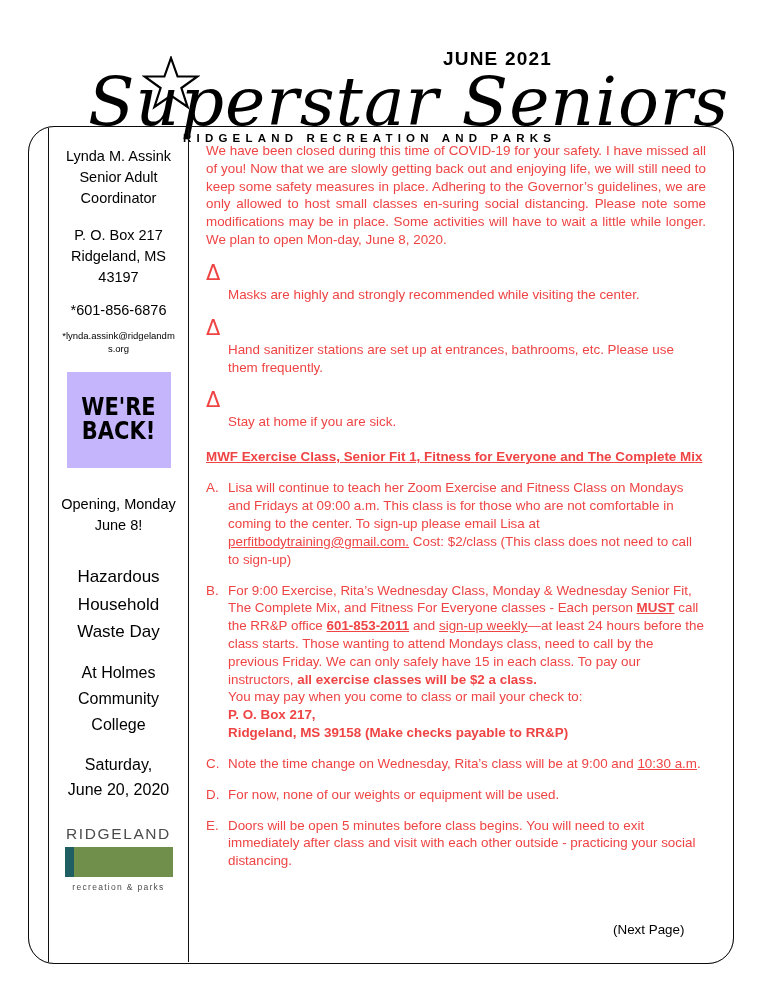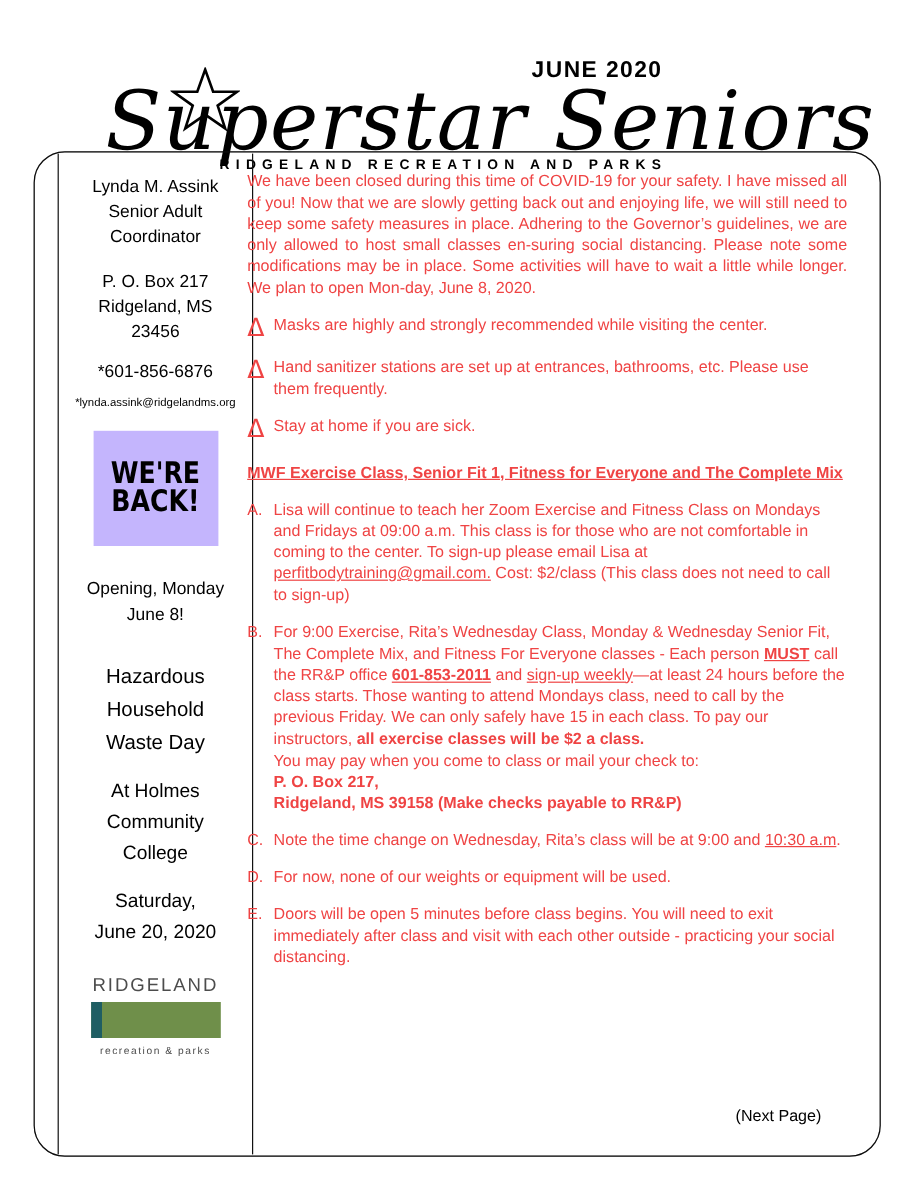--- a/index.html
+++ b/index.html
@@ -90,21 +90,21 @@
     border-radius: 26px;
     border: 0.6px solid rgba(0,0,0,0.25);
     pointer-events: none;
   }
 
   
   .sidebar {
     position: absolute;
     left: 48px;
     top: 128px;
-    width: 163px;
+    width: 141px;
     height: 834px;
     border-right: 1.6px solid #111;
     border-left: 1.6px solid #111;
     box-sizing: border-box;
     text-align: center;
     font-family: "Liberation Sans", sans-serif;
   }
   .sb-block { padding: 0 6px; }
   .sb-name {
     margin-top: 18px;
@@ -212,21 +212,21 @@
     margin-top: 13px;
   }
   .tri {
     flex: 0 0 auto;
     width: 22px;
     font-family: "DejaVu Sans", sans-serif;
     font-size: 21px;
     line-height: 1;
     padding-top: 1px;
   }
-  .bullet-row .btext { flex: 1 1 auto; }
+  .bullet-row .btext { flex: 1 1 auto; margin-top: 24px; }
 
   .section-head {
     margin-top: 17px;
     font-weight: bold;
     text-decoration: underline;
     line-height: 1.35;
   }
 
   .item {
     display: flex;
@@ -254,36 +254,36 @@
 
 <div class="page">
 
   <div class="masthead">
     <div class="star-wrap">
       <svg width="58" height="56" viewBox="0 0 58 56">
         <polygon points="29,2 35.6,20.5 55.5,20.5 39.4,32 45.6,51 29,39.5 12.4,51 18.6,32 2.5,20.5 22.4,20.5" fill="none" stroke="#000" stroke-width="2.2"></polygon>
       </svg>
     </div>
     <div class="title-script">Superstar Seniors</div>
-    <div class="issue-date">JUNE 2020</div>
+    <div class="issue-date">JUNE 2021</div>
     <div class="subtitle">RIDGELAND RECREATION AND PARKS</div>
   </div>
 
   <div class="frame"></div>
 
   <div class="sidebar">
     <div class="sb-block sb-name">
       <div>Lynda M. Assink</div>
       <div>Senior Adult</div>
       <div>Coordinator</div>
     </div>
     <div class="sb-block sb-addr">
       <div>P. O. Box 217</div>
       <div>Ridgeland, MS</div>
-      <div>23456</div>
+      <div>43197</div>
     </div>
     <div class="sb-block sb-phone">*601-856-6876</div>
     <div class="sb-email">*lynda.assink@ridgelandms.org</div>
 
     <div class="wereback">
       <span>WE'RE</span>
       <span>BACK!</span>
     </div>
 
     <div class="sb-block sb-opening">

